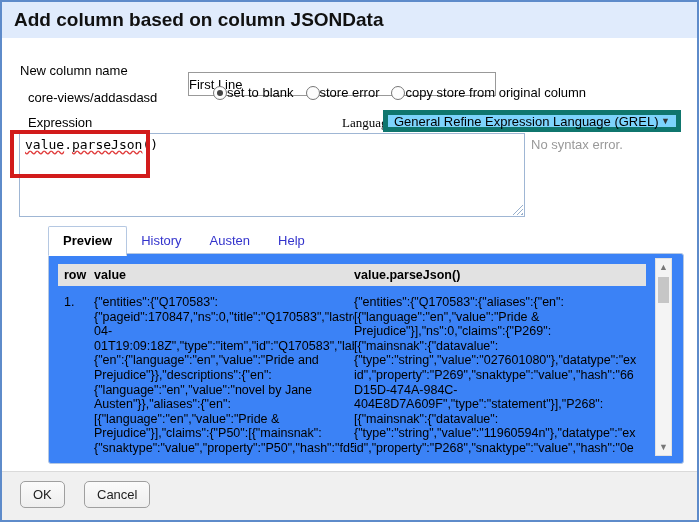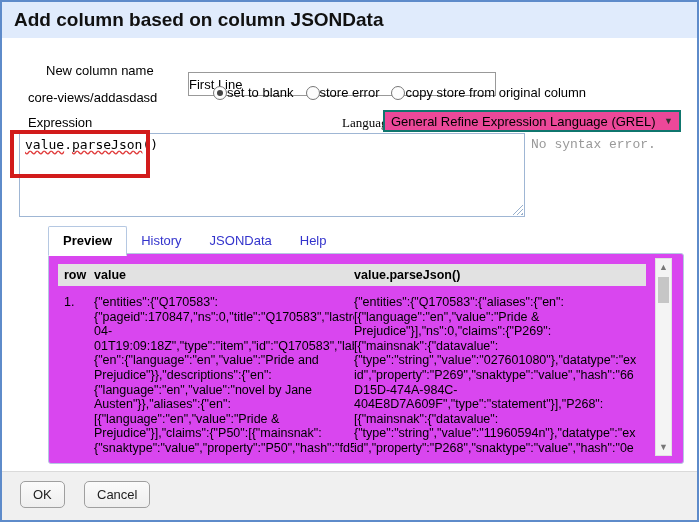--- a/index.html
+++ b/index.html
@@ -36,21 +36,21 @@
     background:#fdfdfd;display:inline-flex;align-items:center;justify-content:center;
     flex:0 0 auto;
   }
   .radio.selected::after{
     content:"";width:6px;height:6px;border-radius:50%;background:#444;
   }
   .radio-label{margin-right:12px;white-space:nowrap;}
 
   .select-box{
     position:absolute;left:381px;top:108px;width:298px;height:22px;
-    border:2px solid #0f766e;background:#ec4899;box-sizing:border-box;
+    border:5px solid #0f766e;background:#7dd3fc;box-sizing:border-box;
     display:flex;align-items:center;justify-content:space-between;
     font-size:13px;padding:0 6px;cursor:default;
   }
   .select-box .arrow{font-size:9px;color:#333;}
 
   .expr-box{
     position:absolute;left:17px;top:131px;width:494px;height:76px;
     border:1px solid #9fb6d4;background:#fff;
     font-family:"DejaVu Sans Mono","Liberation Mono",monospace;
     font-size:13px;padding:3px 5px;color:#000;
@@ -65,39 +65,39 @@
     position:absolute;right:1px;bottom:1px;width:11px;height:11px;
     background:repeating-linear-gradient(135deg,transparent 0 2px,#98b0cc 2px 3px);
     clip-path:polygon(100% 0,100% 100%,0 100%);
     cursor:nwse-resize;
   }
   .red-annotation{
     position:absolute;left:8px;top:128px;width:132px;height:40px;
     border:4px solid #d21b1b;z-index:6;pointer-events:none;
   }
   .syntax-status{
-    position:absolute;left:529px;top:135px;font-size:13px;color:#999;font-family:Liberation Mono, monospace;
+    position:absolute;left:529px;top:135px;font-size:13px;color:#999;
   }
 
   .tabs{
     position:absolute;left:46px;top:224px;display:flex;align-items:flex-end;
     z-index:2;font-size:13px;
   }
   .tab{
     padding:6px 14px 7px 14px;color:#3333cc;cursor:pointer;white-space:nowrap;
   }
   .tab.active{
     color:#000;font-weight:bold;background:#fff;
     border:1px solid #b5c8e2;border-bottom:1px solid #fff;
     margin-bottom:-1px;border-radius:2px 2px 0 0;
   }
 
   .panel{
     position:absolute;left:46px;top:251px;width:636px;height:211px;
-    border:1px solid #b5c8e2;border-radius:3px;background:#d946ef;
+    border:1px solid #b5c8e2;border-radius:3px;background:#3b82f6;
     box-sizing:border-box;overflow:hidden;
   }
   .ptable{position:absolute;left:9px;top:10px;width:588px;}
   .thead{
     display:flex;background:#e2e2e2;font-weight:bold;font-size:12.5px;
     padding:4px 0;align-items:center;
   }
   .c-num{width:36px;padding-left:6px;box-sizing:border-box;flex:0 0 auto;}
   .c-val{width:260px;flex:0 0 auto;}
   .c-parsed{flex:1 1 auto;min-width:0;}
@@ -138,21 +138,21 @@
 </style>
 </head>
 <body>
 
 <div class="dialog">
 
   <div class="titlebar">
     <span class="title">Add column based on column JSONData</span>
   </div>
 
-  <span class="lbl" style="left:44px;top:61px;">New column name</span>
+  <span class="lbl" style="left:18px;top:61px;">New column name</span>
   <input class="txt-input" type="text" value="First Line" style="">
 
   <span class="lbl" style="left:26px;top:88px;">core-views/addasdasd</span>
   <div class="radio-row">
     <span class="radio selected"></span>
     <span class="radio-label">set to blank</span>
     <span class="radio"></span>
     <span class="radio-label">store error</span>
     <span class="radio"></span>
     <span class="radio-label">copy store from original column</span>
@@ -168,21 +168,21 @@
   <div class="expr-box">
     <span><span class="wavy">value</span><span>.</span><span class="wavy">parseJson</span><span>()</span></span>
     <div class="resize-handle"></div>
   </div>
   <div class="red-annotation"></div>
   <span class="syntax-status">No syntax error.</span>
 
   <div class="tabs">
     <span class="tab active">Preview</span>
     <span class="tab">History</span>
-    <span class="tab">JSONData</span>
+    <span class="tab">Austen</span>
     <span class="tab">Help</span>
   </div>
 
   <div class="panel">
     <div class="ptable">
       <div class="thead">
         <span class="c-num">row</span>
         <span class="c-val">value</span>
         <span class="c-parsed">value.parseJson()</span>
       </div>

